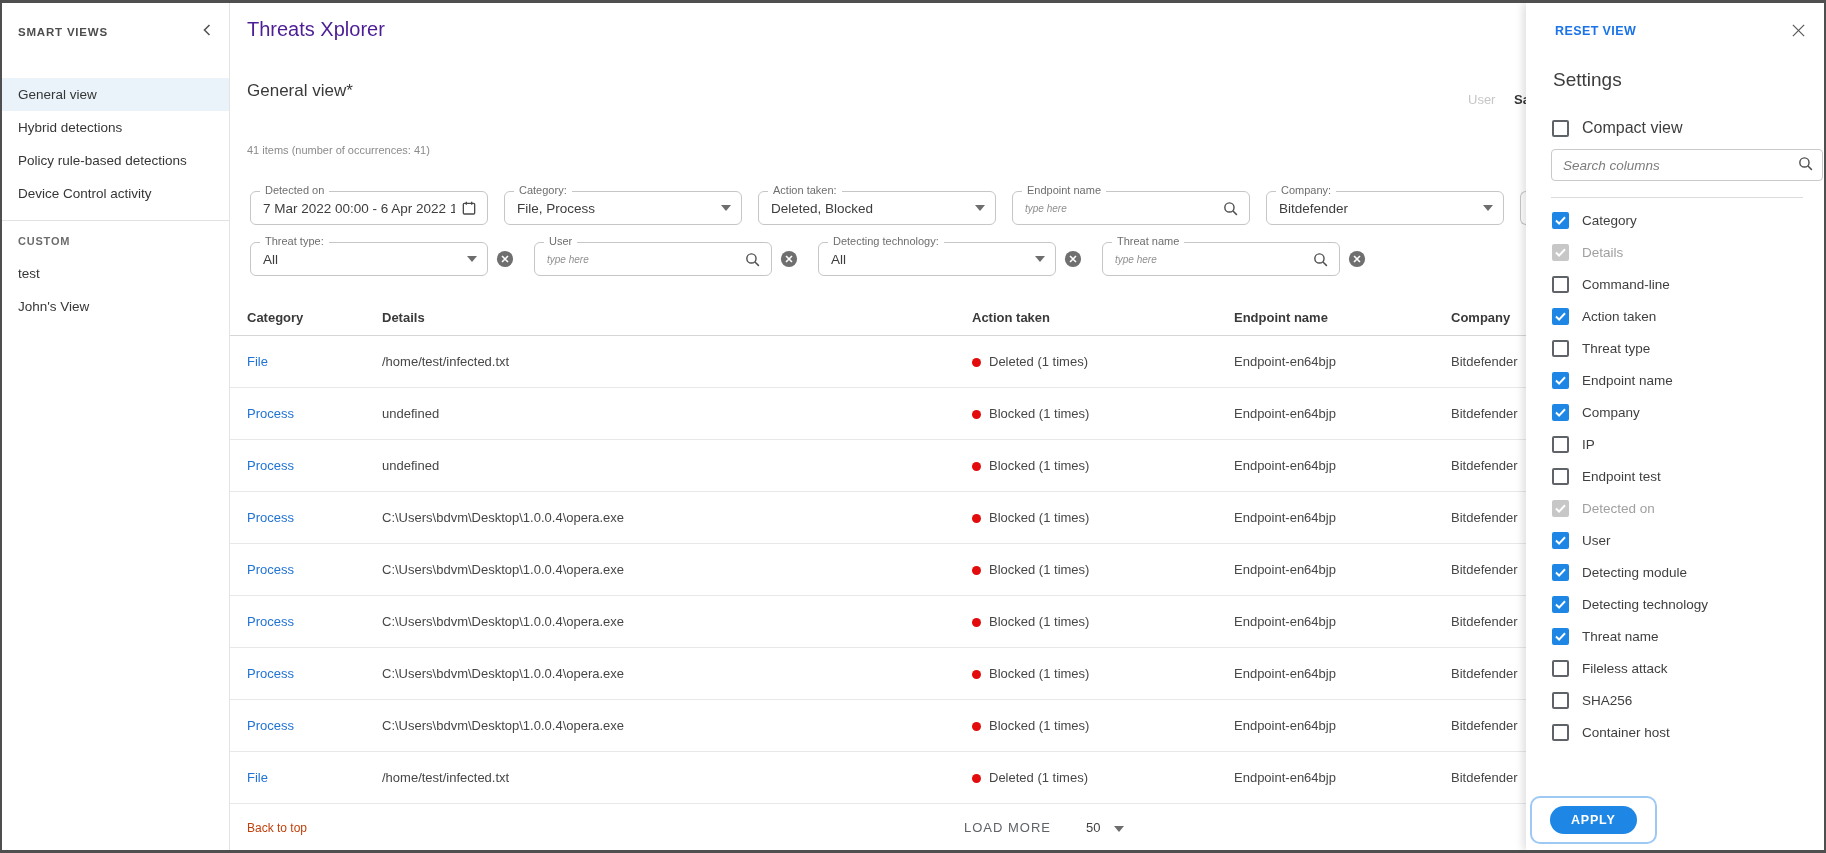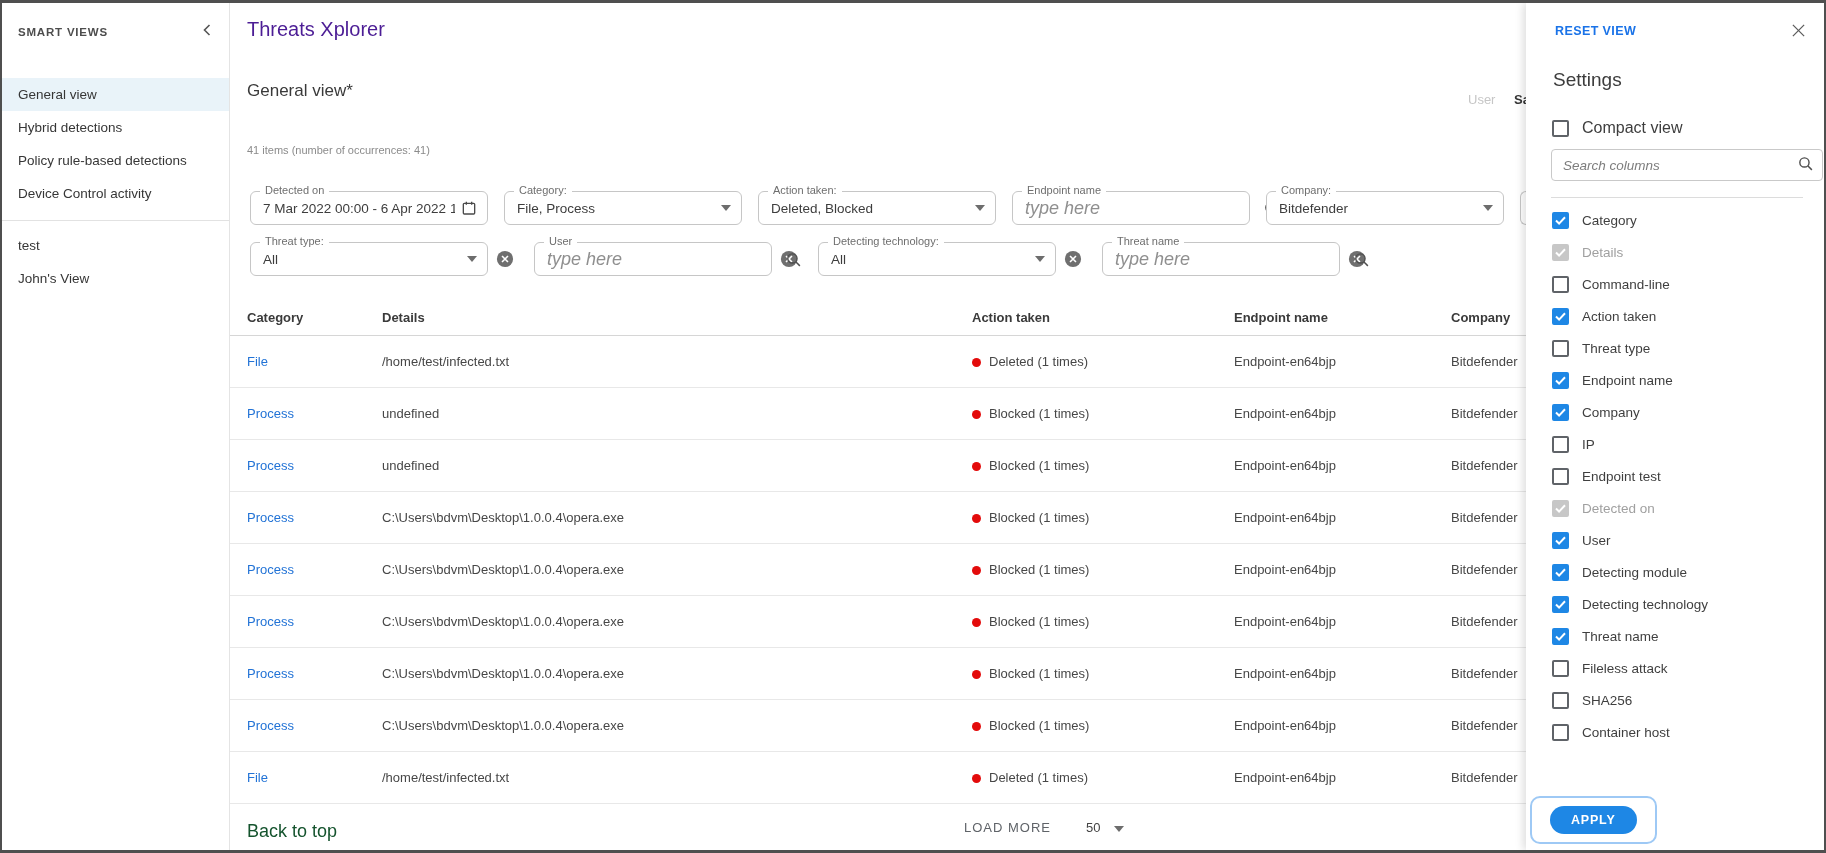--- a/index.html
+++ b/index.html
@@ -36,36 +36,36 @@
   .frow { position:absolute; left:20px; display:flex; align-items:center; }
   .frow1 { top:188px; }
   .frow2 { top:239px; }
   .fitem { display:flex; align-items:center; margin-right:16px; }
   .frow2 .fitem { margin-right:20px; }
   .fbox { position:relative; width:238px; height:34px; border:1px solid #c6c6c6; border-radius:6px;
           display:flex; align-items:center; padding:0 10px 0 12px; background:#fff; cursor:pointer; }
   .flabel { position:absolute; top:-8px; left:9px; background:#fff; padding:0 5px;
             font-size:11px; color:#6e6e6e; white-space:nowrap; }
   .fvalue { flex:1; font-size:13.5px; color:#3d3d3d; white-space:nowrap; overflow:hidden; }
-  .finput { flex:1; border:none; outline:none; font-size:18px; color:#c2410c; font-family:inherit; background:transparent; }
+  .finput { flex:1; border:none; outline:none; font-size:10px; color:#c2410c; font-family:inherit; background:transparent; }
   .finput::placeholder { font-style:italic; color:#8f8f8f; }
   .ficon { display:inline-flex; margin-left:6px; }
   .fclear { display:inline-flex; margin-left:8px; cursor:pointer; }
   .fbox.sliver { width:20px; margin-left:0; border-right:none; border-radius:6px 0 0 6px; cursor:default; }
 
   
   .table { position:absolute; top:296px; left:0; width:1298px; font-size:13px; }
   .trow { display:grid; grid-template-columns:135px 590px 262px 217px 1fr; align-items:center; padding-left:17px; }
   .thead { height:37px; font-weight:600; color:#3a3a3a; font-size:13px; border-bottom:1px solid #d6d6d6; }
   .tbody-row { height:52px; border-bottom:1px solid #e8e8e8; color:#474747; }
   .cat-link { color:var(--link,#2273d6); cursor:pointer; }
   .dot { display:inline-block; width:9px; height:9px; border-radius:50%; background:var(--danger,#e30b0b);
          margin-right:8px; vertical-align:-1px; }
   .tfoot { position:relative; height:50px; }
-  .backtop { position:absolute; left:17px; top:17px; font-size:18px; color:#14532d; cursor:pointer; }
+  .backtop { position:absolute; left:17px; top:17px; font-size:12px; color:#c2410c; cursor:pointer; }
   .loadmore { position:absolute; left:734px; top:16px; font-size:13px; letter-spacing:1px; color:#5f6368; cursor:pointer; }
   .pagesize { position:absolute; left:856px; top:16px; font-size:13px; color:#444; cursor:pointer; display:inline-flex; align-items:center; gap:14px; }
 
   
   .panel { position:absolute; right:0; top:0; bottom:0; width:298px; background:#fff; z-index:10;
            box-shadow:-3px 0 8px rgba(0,0,0,.13); }
   .panel-head { position:absolute; top:20px; left:29px; right:18px; display:flex; justify-content:space-between; align-items:center; }
   .reset { font-size:12.5px; font-weight:600; letter-spacing:.4px; color:#1a73e8; cursor:pointer; }
   .close { cursor:pointer; display:inline-flex; }
   .panel-title { position:absolute; top:66px; left:27px; font-size:19px; font-weight:400; color:#3c3c3c; }
@@ -102,20 +102,21 @@
           </svg>
         </span>
       </span>
   </div>
   <div class="side-sections" id="side-sections">
       <div class="side-item selected">General view</div>
       <div class="side-item">Hybrid detections</div>
       <div class="side-item">Policy rule-based detections</div>
       <div class="side-item">Device Control activity</div>
       <hr class="side-divider">
+      <div class="section-label">CUSTOM</div>
       <div class="side-item">test</div>
       <div class="side-item">John's View</div>
     </div>
 </aside>
 
 <main class="main">
   <h1 class="page-title">Threats Xplorer</h1>
   <div class="view-title">General view*</div>
   <span class="save-link save-disabled">User</span>
   <span class="save-link save-as">Save as</span>

